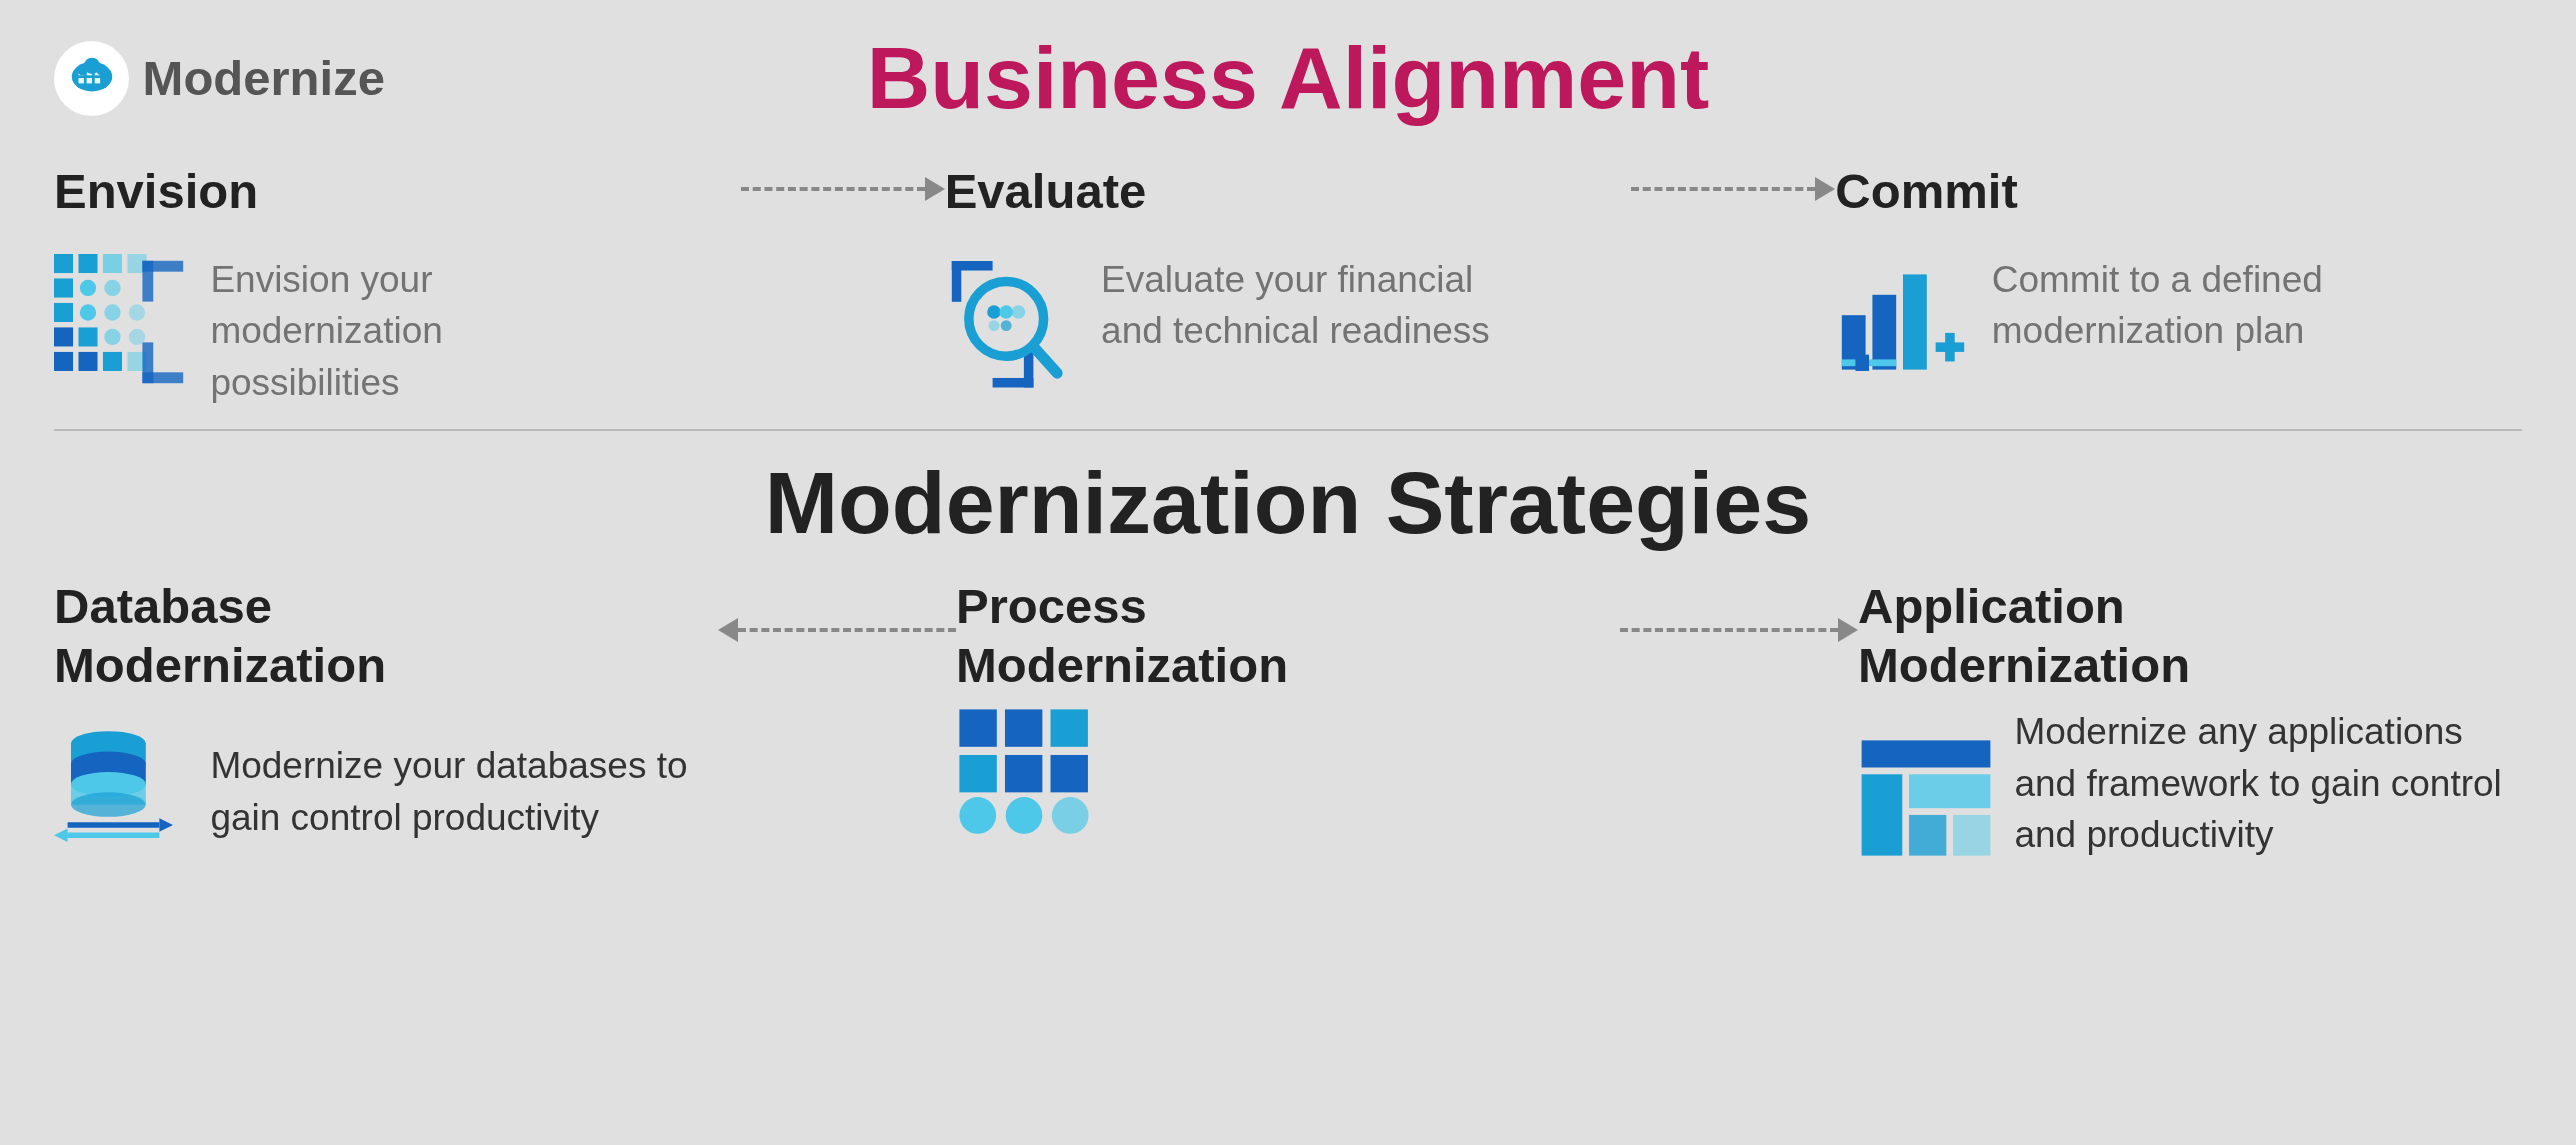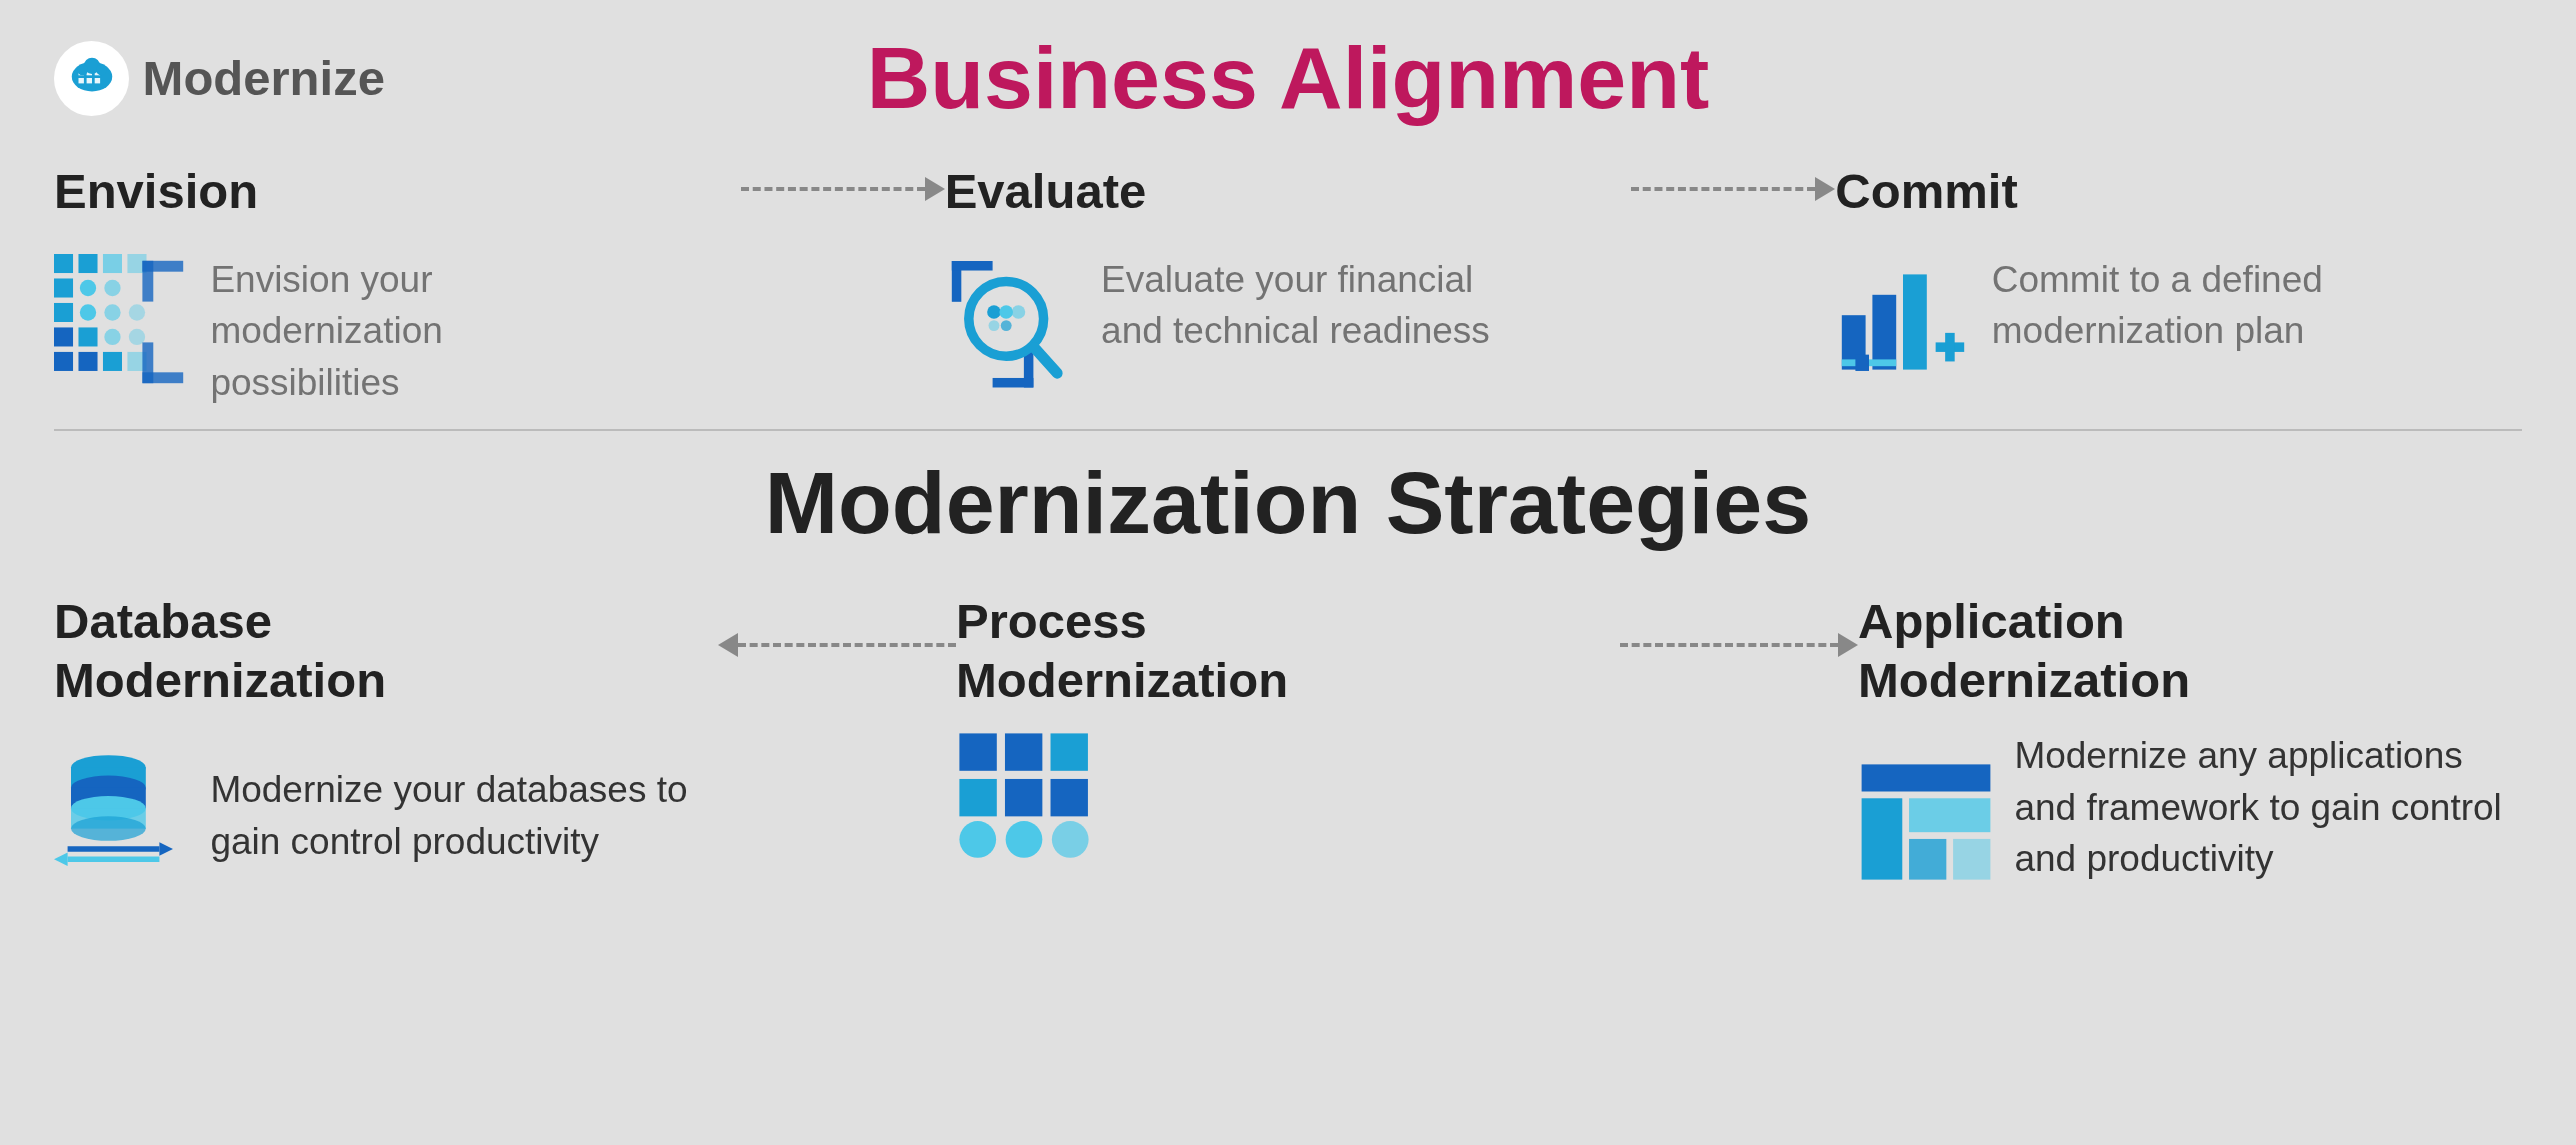--- a/index.html
+++ b/index.html
@@ -113,21 +113,21 @@
       border-right: 20.4px solid #888;
     }
 
     
     .section-title {
       font-size: 88px;
       font-weight: 800;
       color: #222;
       text-align: center;
       width: 100%;
-      margin-bottom: 18px;
+      margin-bottom: 3px;
     }
 
     
     .ms-row {
       display: flex;
       align-items: flex-start;
       width: 100%;
       margin-top: 20.4px;
       gap: 0;
     }
@@ -139,21 +139,21 @@
     }
     .ms-item-inner {
       display: flex;
       align-items: flex-end;
       gap: 20.4px;
     }
     .ms-label {
       font-size: 49px;
       font-weight: 800;
       color: #222;
-      margin-bottom: 20px;
+      margin-bottom: 11px;
       line-height: 1.2;
     }
     .ms-text {
       font-size: 37px;
       color: #333;
       line-height: 1.4;
       max-width: 490px;
     }
 
     

